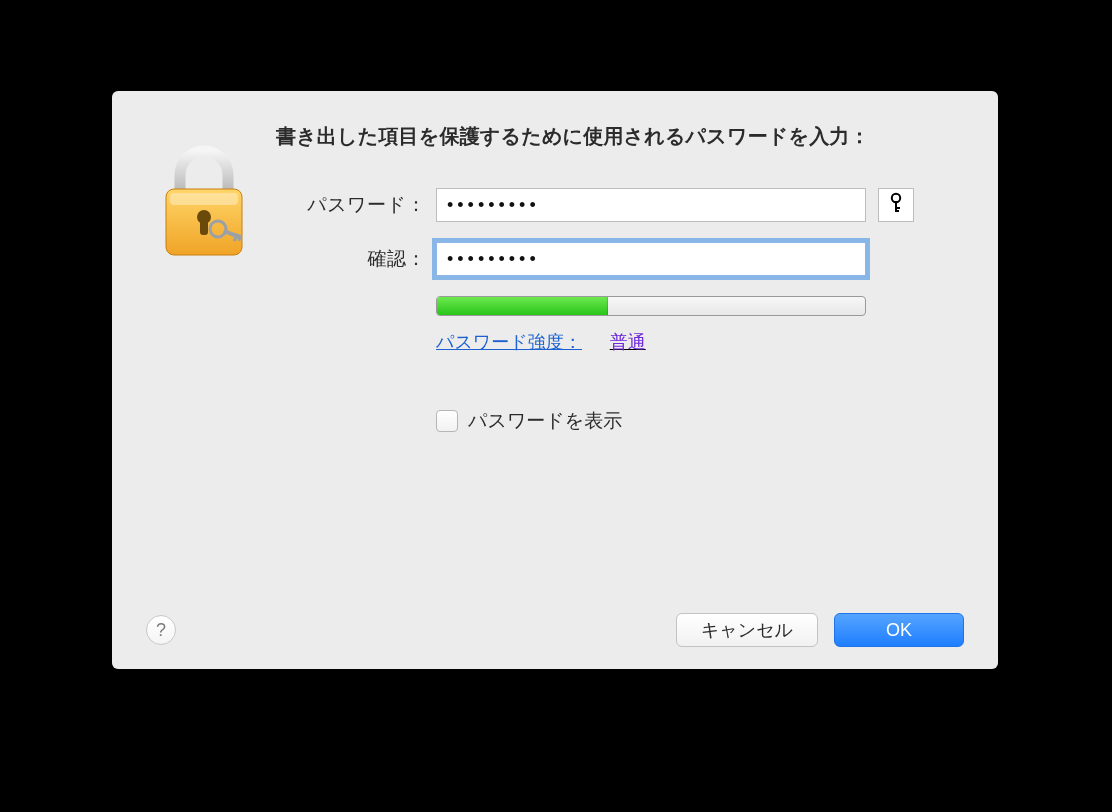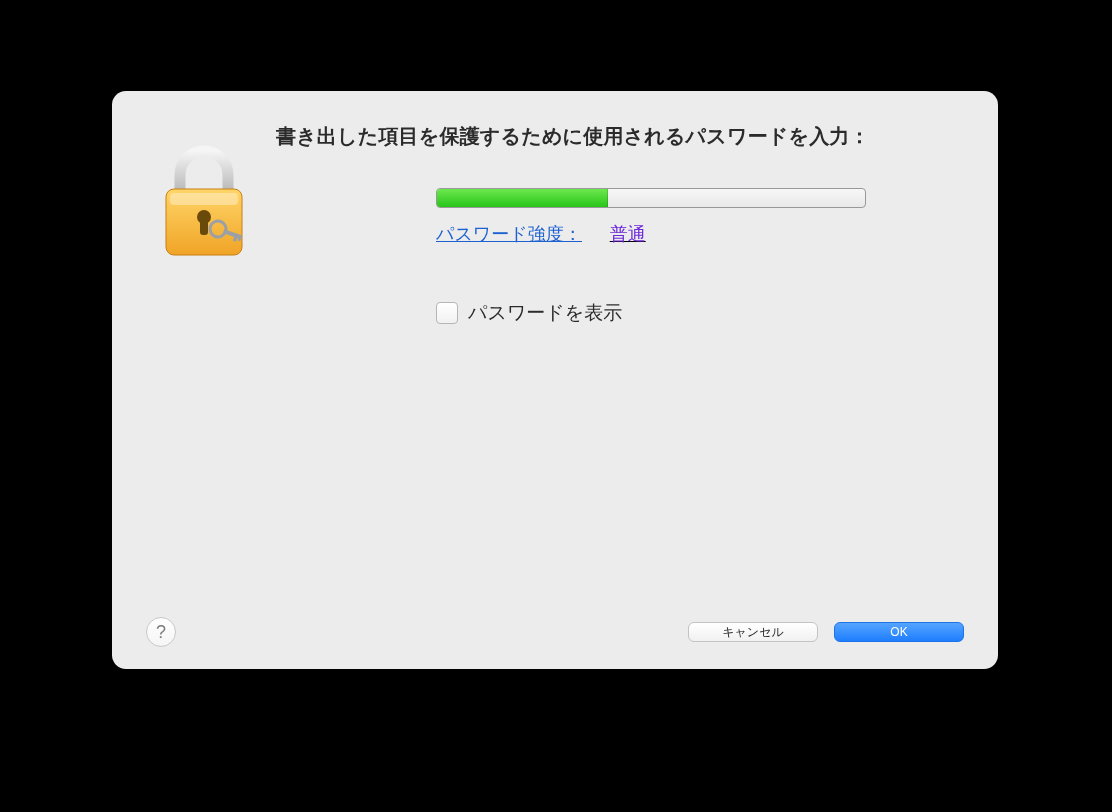--- a/index.html
+++ b/index.html
@@ -4,21 +4,21 @@
   <style>
     * { box-sizing: border-box; margin: 0; padding: 0; }
     html, body { width: 1112px; height: 812px; background: #000; font-family: -apple-system, "Helvetica Neue", "Hiragino Kaku Gothic ProN", "Hiragino Sans", Meiryo, sans-serif; }
     .dialog {
       position: absolute;
       left: 112px;
       top: 91px;
       width: 886px;
       height: 578px;
       background: #ececec;
-      border-radius: 14px;
+      border-radius: 6px;
       box-shadow: 0 22px 60px rgba(0,0,0,0.55), 0 0 0 1px rgba(0,0,0,0.12);
       padding: 30px 34px 24px 34px;
     }
     .top-area { display: flex; align-items: flex-start; }
     .icon-col { width: 130px; padding-top: 22px; padding-left: 10px; }
     .content-col { flex: 1; }
     .heading { font-size: 20px; font-weight: 700; color: #2b2b2b; line-height: 1.55; letter-spacing: 0.2px; margin-bottom: 36px; }
     .form-row { display: flex; align-items: center; margin-bottom: 20px; }
     .form-label { width: 160px; text-align: right; padding-right: 10px; font-size: 19px; color: #2b2b2b; letter-spacing: 0.5px; }
     .input-wrap { width: 430px; }
@@ -86,25 +86,25 @@
       border-radius: 50%;
       border: 1px solid #c8c8c8;
       background: linear-gradient(#ffffff,#f5f5f5);
       color: #7a7a7a;
       font-size: 18px;
       display: flex; align-items: center; justify-content: center;
       cursor: pointer;
     }
     .spacer { flex: 1; }
     .btn {
-      height: 20px;
+      height: 34px;
       min-width: 130px;
-      padding: 0 32px;
+      padding: 0 24px;
       border-radius: 6px;
-      font-size: 12px;
+      font-size: 18px;
       cursor: pointer;
       border: 1px solid #c3c3c3;
       background: linear-gradient(#ffffff,#f1f1f1);
       color: #2b2b2b;
       margin-left: 16px;
     }
     .btn.primary {
       border: 1px solid #1e73e8;
       background: linear-gradient(#55a4ff,#1f7eff);
       color: #fff;
@@ -140,21 +140,43 @@
             <rect x="6" y="-2" width="18" height="4" fill="#9aa0a6"></rect>
             <rect x="18" y="-2" width="3" height="8" fill="#9aa0a6"></rect>
             <rect x="22" y="-2" width="3" height="6" fill="#9aa0a6"></rect>
           </g>
         </svg>
       </span>
     </div>
     <div class="content-col">
       <div class="heading">書き出した項目を保護するために使用されるパスワードを入力：</div>
 
-
+      <div class="form-row">
+        <div class="form-label">パスワード：</div>
+        <div class="input-wrap">
+          <input type="password" value="•••••••••" style="">
+        </div>
+        <div class="key-btn">
+          <span>
+            <svg width="18" height="22" viewBox="0 0 18 22">
+              <circle cx="9" cy="6" r="4.2" fill="none" stroke="#000" stroke-width="2"></circle>
+              <rect x="8" y="9" width="2" height="11" fill="#000"></rect>
+              <rect x="8" y="15" width="5" height="2" fill="#000"></rect>
+              <rect x="8" y="18" width="4" height="2" fill="#000"></rect>
+            </svg>
+          </span>
+        </div>
+      </div>
+
+      <div class="form-row">
+        <div class="form-label">確認：</div>
+        <div class="input-wrap">
+          <input type="password" class="focused" value="•••••••••" style="">
+        </div>
+      </div>
 
       <div class="strength-area">
         <div class="strength-bar">
           <div class="strength-fill" style="width: 40%;"></div>
         </div>
         <div class="strength-text">
           <span class="strength-link">パスワード強度：</span>
           <span class="strength-value">普通</span>
         </div>
       </div>

